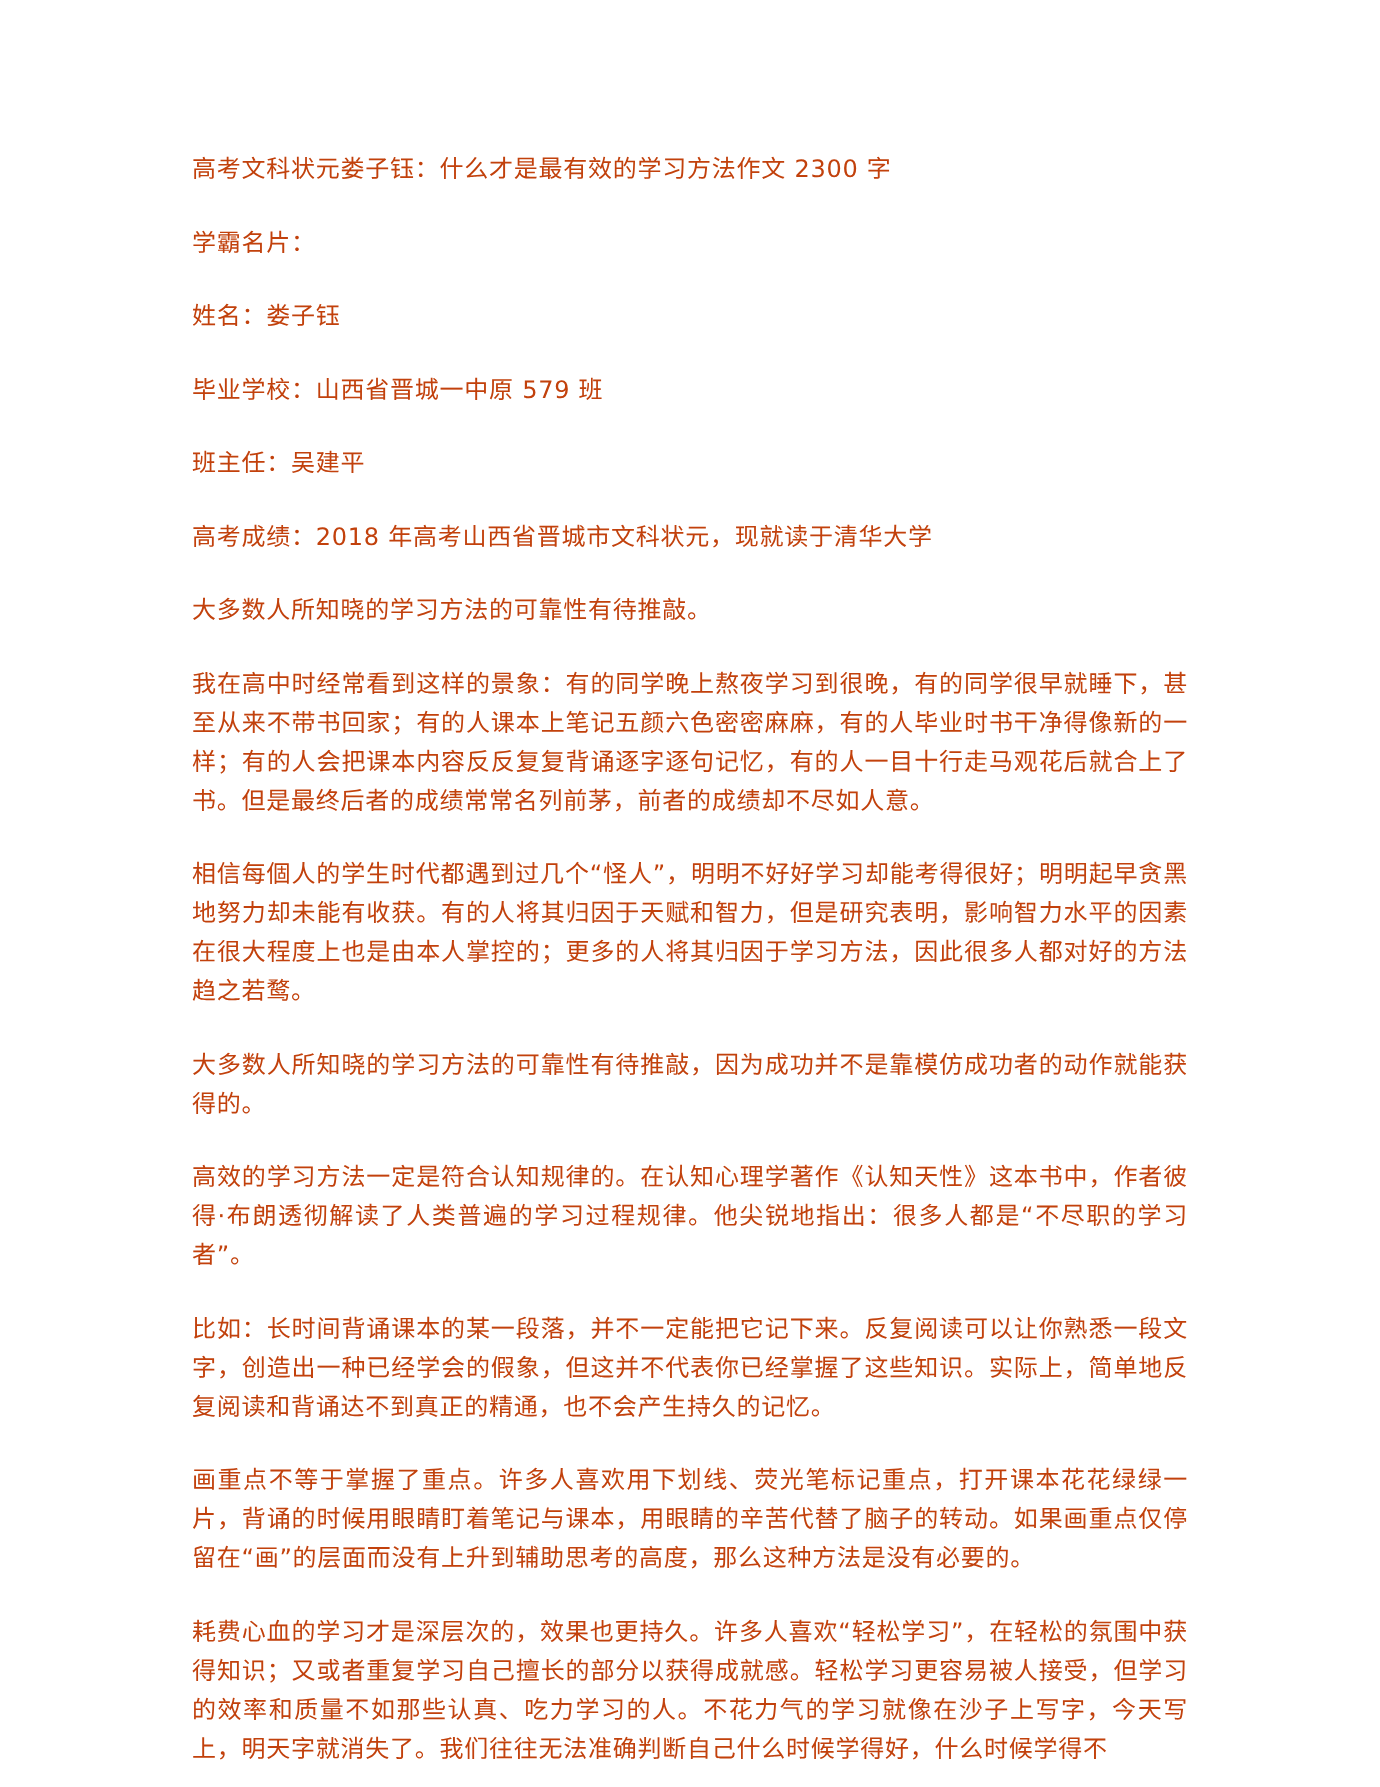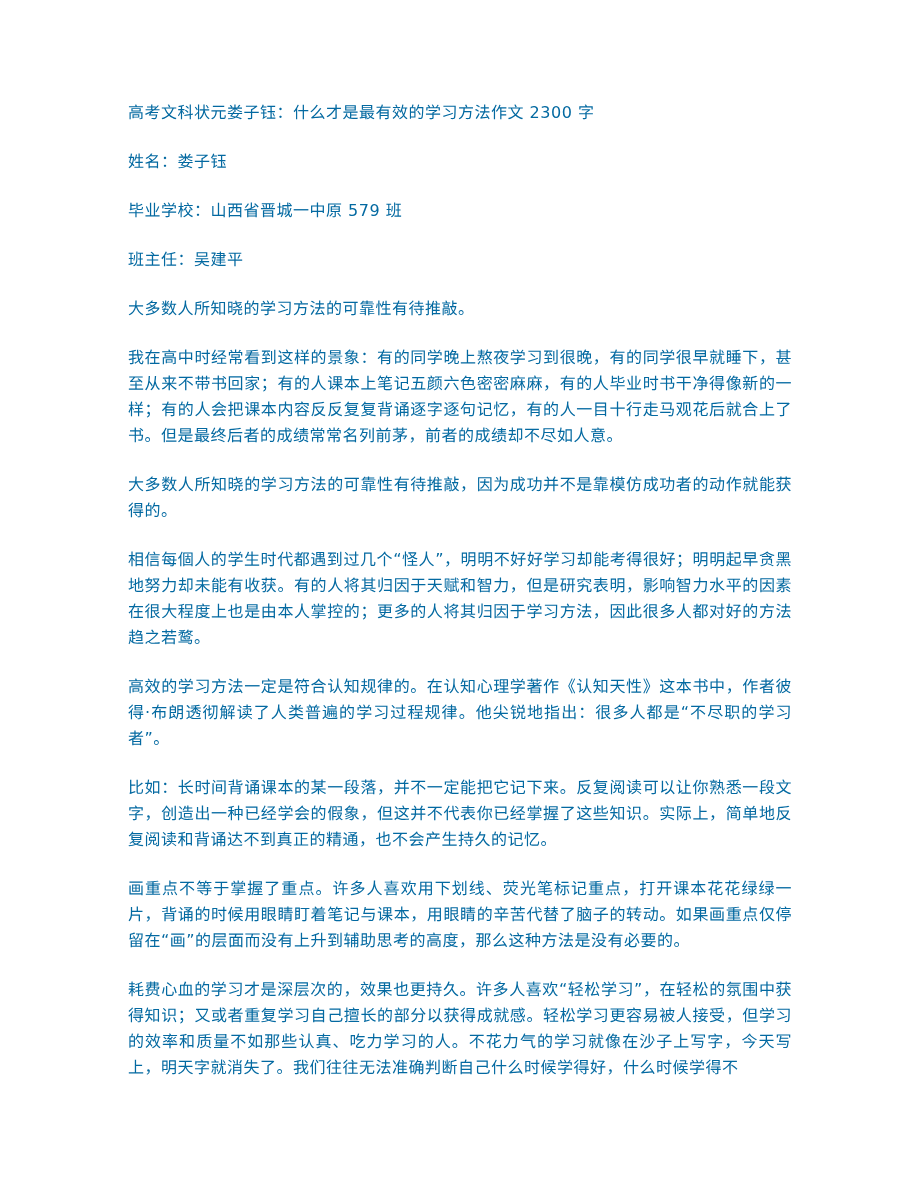--- a/index.html
+++ b/index.html
@@ -17,40 +17,42 @@
     box-sizing: border-box;
     width: 920px;
     height: 1191px;
     padding: 100px 128px 0 128px;
     background: #ffffff;
   }
   .doc p {
     margin: 0 0 23px 0;
     font-size: 16px;
     line-height: 26px;
-    color: #0369a1;
+    color: #c2410c;
     text-align: justify;
     letter-spacing: 0.5px;
     word-break: break-all;
   }
   .doc p.title {
     font-weight: normal;
   }
 </style>
 </head>
 <body>
 
 <div class="page">
   <div class="doc">
     <p class="title">高考文科状元娄子钰：什么才是最有效的学习方法作文 2300 字</p>
+    <p>学霸名片：</p>
     <p>姓名：娄子钰</p>
     <p>毕业学校：山西省晋城一中原 579 班</p>
     <p>班主任：吴建平</p>
+    <p>高考成绩：2018 年高考山西省晋城市文科状元，现就读于清华大学</p>
     <p>大多数人所知晓的学习方法的可靠性有待推敲。</p>
     <p>我在高中时经常看到这样的景象：有的同学晚上熬夜学习到很晚，有的同学很早就睡下，甚至从来不带书回家；有的人课本上笔记五颜六色密密麻麻，有的人毕业时书干净得像新的一样；有的人会把课本内容反反复复背诵逐字逐句记忆，有的人一目十行走马观花后就合上了书。但是最终后者的成绩常常名列前茅，前者的成绩却不尽如人意。</p>
+    <p>相信每個人的学生时代都遇到过几个“怪人”，明明不好好学习却能考得很好；明明起早贪黑地努力却未能有收获。有的人将其归因于天赋和智力，但是研究表明，影响智力水平的因素在很大程度上也是由本人掌控的；更多的人将其归因于学习方法，因此很多人都对好的方法趋之若鹜。</p>
     <p>大多数人所知晓的学习方法的可靠性有待推敲，因为成功并不是靠模仿成功者的动作就能获得的。</p>
-    <p>相信每個人的学生时代都遇到过几个“怪人”，明明不好好学习却能考得很好；明明起早贪黑地努力却未能有收获。有的人将其归因于天赋和智力，但是研究表明，影响智力水平的因素在很大程度上也是由本人掌控的；更多的人将其归因于学习方法，因此很多人都对好的方法趋之若鹜。</p>
     <p>高效的学习方法一定是符合认知规律的。在认知心理学著作《认知天性》这本书中，作者彼得·布朗透彻解读了人类普遍的学习过程规律。他尖锐地指出：很多人都是“不尽职的学习者”。</p>
     <p>比如：长时间背诵课本的某一段落，并不一定能把它记下来。反复阅读可以让你熟悉一段文字，创造出一种已经学会的假象，但这并不代表你已经掌握了这些知识。实际上，简单地反复阅读和背诵达不到真正的精通，也不会产生持久的记忆。</p>
     <p>画重点不等于掌握了重点。许多人喜欢用下划线、荧光笔标记重点，打开课本花花绿绿一片，背诵的时候用眼睛盯着笔记与课本，用眼睛的辛苦代替了脑子的转动。如果画重点仅停留在“画”的层面而没有上升到辅助思考的高度，那么这种方法是没有必要的。</p>
     <p>耗费心血的学习才是深层次的，效果也更持久。许多人喜欢“轻松学习”，在轻松的氛围中获得知识；又或者重复学习自己擅长的部分以获得成就感。轻松学习更容易被人接受，但学习的效率和质量不如那些认真、吃力学习的人。不花力气的学习就像在沙子上写字，今天写上，明天字就消失了。我们往往无法准确判断自己什么时候学得好，什么时候学得不</p>
   </div>
 </div>
 
 </body></html>

